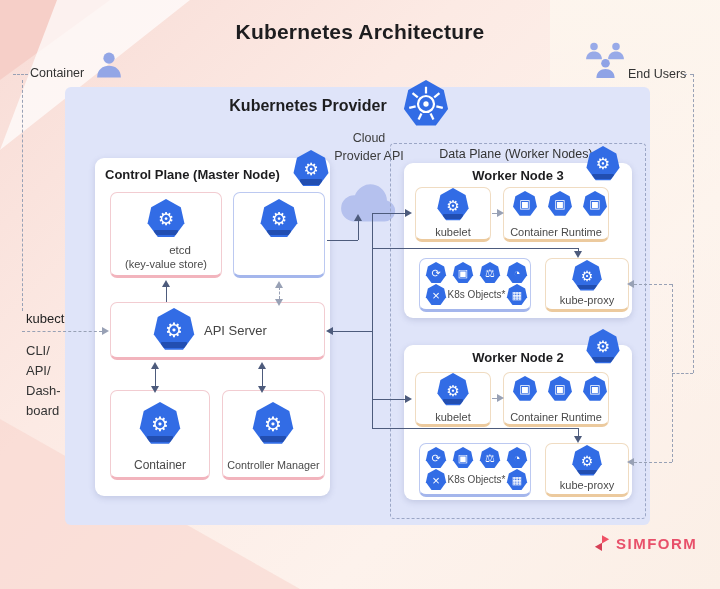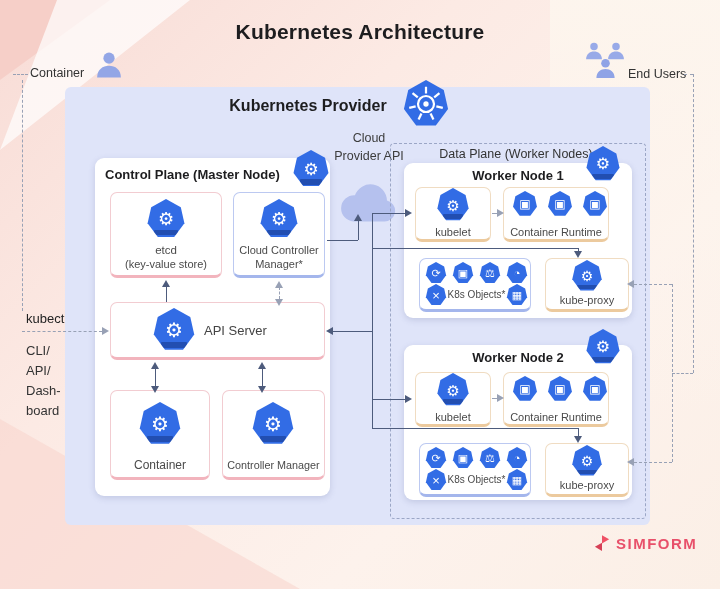--- a/index.html
+++ b/index.html
@@ -122,29 +122,28 @@
   <div class="hept z6" style="left:292px;top:150px;width:38px;height:38px;">
     <span class="glyph" style="font-size:17px;">⚙</span>
     <span class="band"></span>
   </div>
 
   <div class="nbox b-pink" style="left:110px;top:192px;width:112px;height:86px;"></div>
   <div class="hept z6" style="left:146px;top:199px;width:40px;height:40px;">
     <span class="glyph" style="font-size:18px;">⚙</span>
     <span class="band"></span>
   </div>
-  <div class="lbl" style="left:110px;width:112px;top:244px;font-size:11.5px;">etcd</div>
+  <div class="lbl" style="left:110px;width:112px;top:244px;font-size:11.5px;padding-left:14px;">etcd</div>
   <div class="lbl" style="left:110px;width:112px;top:258px;font-size:11px;">(key-value store)</div>
 
   <div class="nbox b-blue" style="left:233px;top:192px;width:92px;height:86px;"></div>
   <div class="hept z6" style="left:259px;top:199px;width:40px;height:40px;">
     <span class="glyph" style="font-size:18px;">⚙</span>
     <span class="band"></span>
   </div>
-  <div class="lbl" style="left:235px;width:88px;top:243px;font-size:11px;line-height:1.3;">Cloud Controller Manager*</div>
 
   <div class="nbox b-pink" style="left:110px;top:302px;width:215px;height:58px;"></div>
   <div class="hept z6" style="left:152px;top:308px;width:44px;height:44px;">
     <span class="glyph" style="font-size:20px;">⚙</span>
     <span class="band"></span>
   </div>
   <div class="abs" style="left:204px;top:323px;font-size:13px;color:#444;">API Server</div>
 
   <div class="nbox b-pink" style="left:110px;top:390px;width:100px;height:90px;"></div>
   <div class="hept z6" style="left:138px;top:402px;width:44px;height:44px;">
@@ -169,21 +168,21 @@
   <div class="ar ar-u z5" style="left:151px;top:362px;"></div>
   <div class="ar ar-d z5" style="left:151px;top:386px;"></div>
   <div class="vl z5" style="left:262px;top:368px;height:18px;"></div>
   <div class="ar ar-u z5" style="left:258px;top:362px;"></div>
   <div class="ar ar-d z5" style="left:258px;top:386px;"></div>
 
   <div class="abs" style="left:390px;top:143px;width:256px;height:376px;border:1.5px dashed #9ba6c6;border-radius:4px;box-sizing:border-box;"></div>
   <div class="abs" style="left:406px;top:147px;width:220px;text-align:center;font-size:12.5px;color:#333;">Data Plane (Worker Nodes)</div>
 
   <div class="card" style="left:404px;top:163px;width:228px;height:155px;"></div>
-  <div class="lbl bold" style="left:404px;width:228px;top:168px;font-size:13px;">Worker Node 1</div>
+  <div class="lbl bold" style="left:404px;width:228px;top:168px;font-size:13px;">Worker Node 3</div>
   <div class="hept z6" style="left:585px;top:146px;width:36px;height:36px;">
     <span class="glyph" style="font-size:16px;">⚙</span>
     <span class="band"></span>
   </div>
 
   <div class="nbox b-orange" style="left:415px;top:187px;width:76px;height:55px;"></div>
   <div class="hept z6" style="left:436px;top:188px;width:34px;height:34px;">
     <span class="glyph" style="font-size:15px;">⚙</span>
     <span class="band"></span>
   </div>

